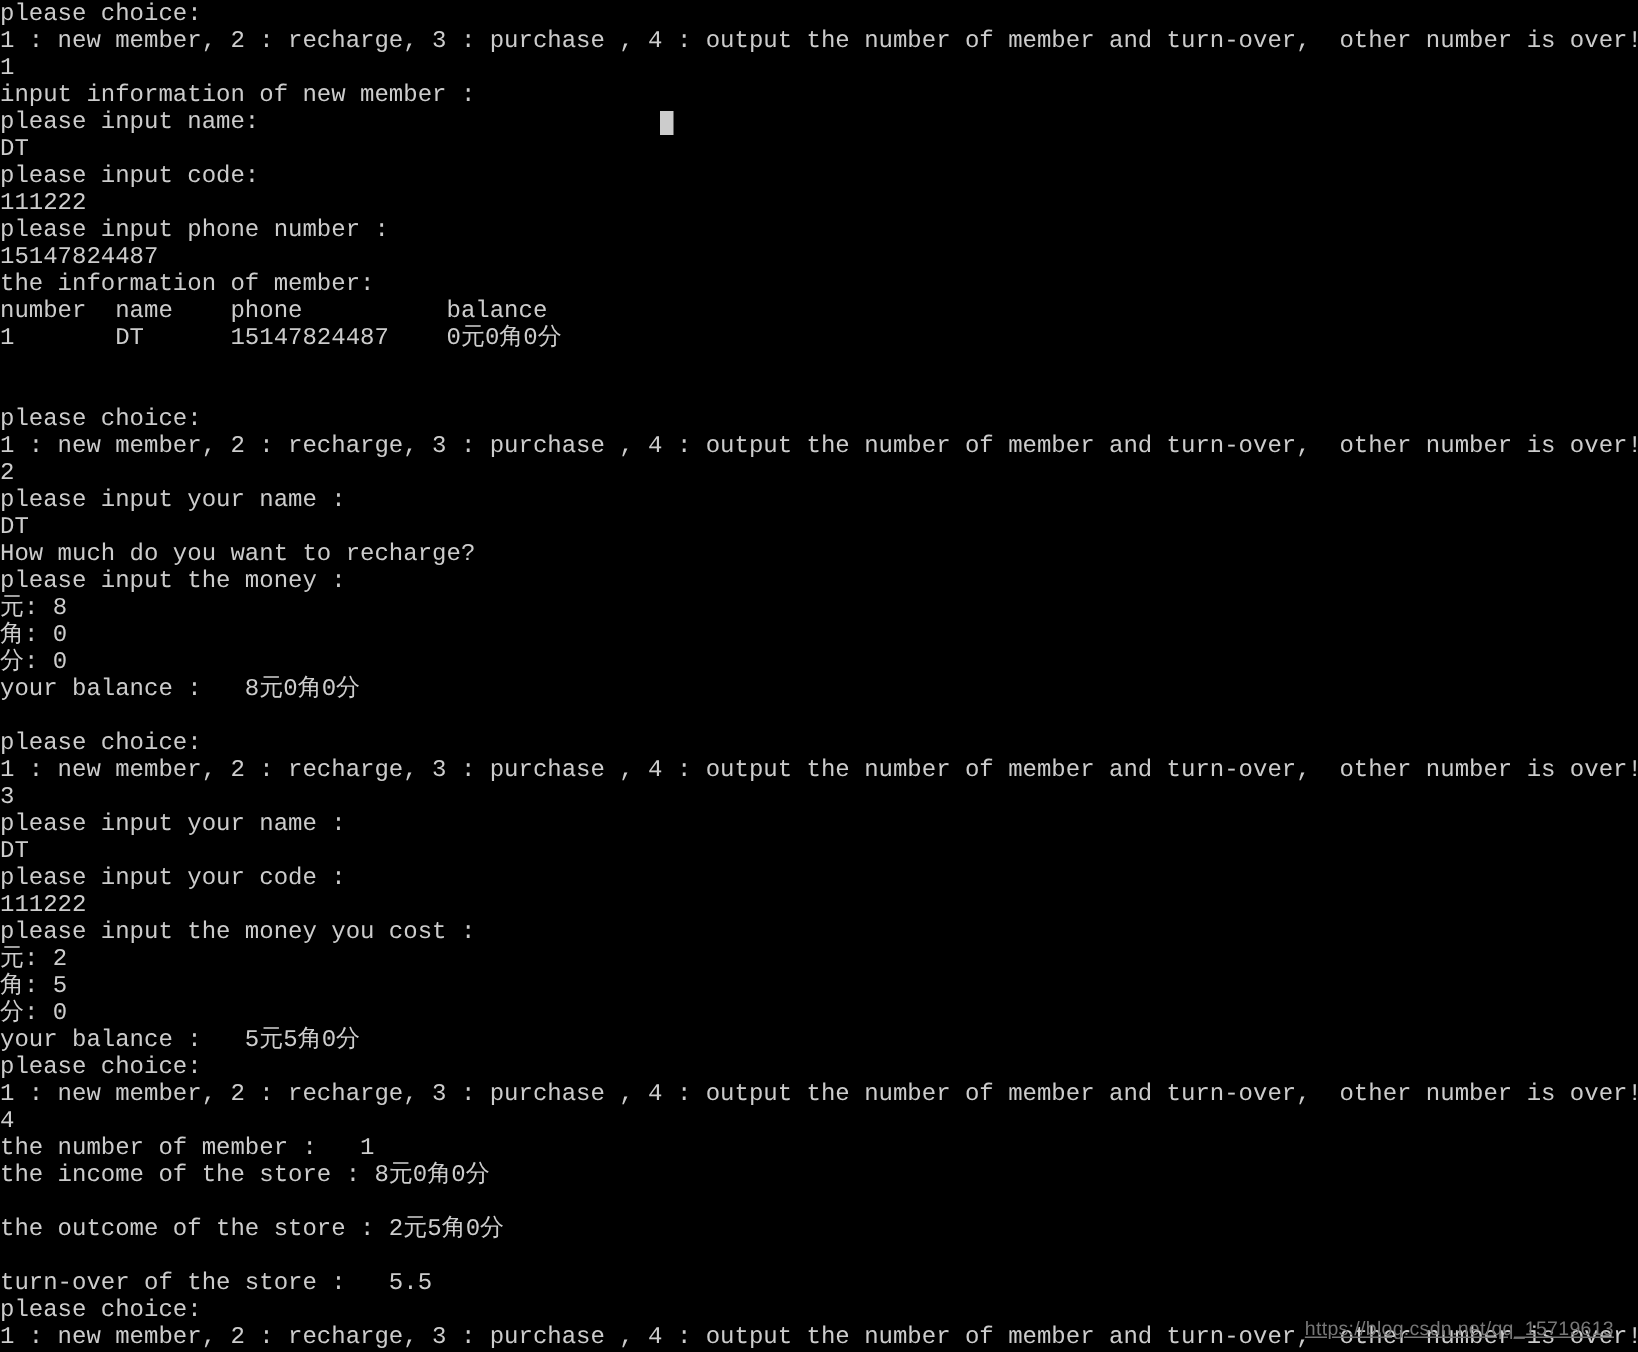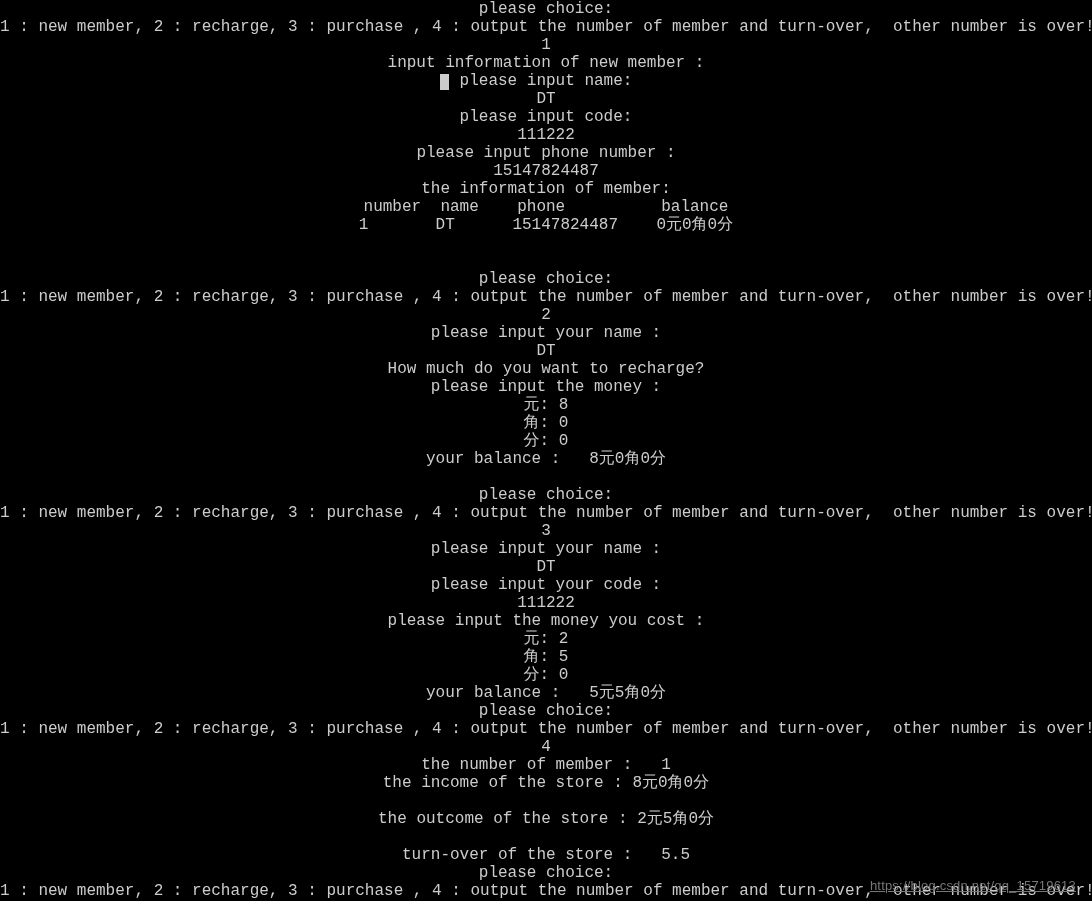--- a/index.html
+++ b/index.html
@@ -15,21 +15,20 @@
     overflow: hidden;
     position: relative;
   }
   .terminal {
     white-space: pre;
     padding: 0;
     margin: 0;
   }
   .line {
     white-space: pre;
-    text-align: center;
   }
   .cursor {
     display: inline-block;
     width: 9px;
     height: 16px;
     background: #ccc;
     vertical-align: text-bottom;
     position: absolute;
     left: 440px;
     top: 74px;

